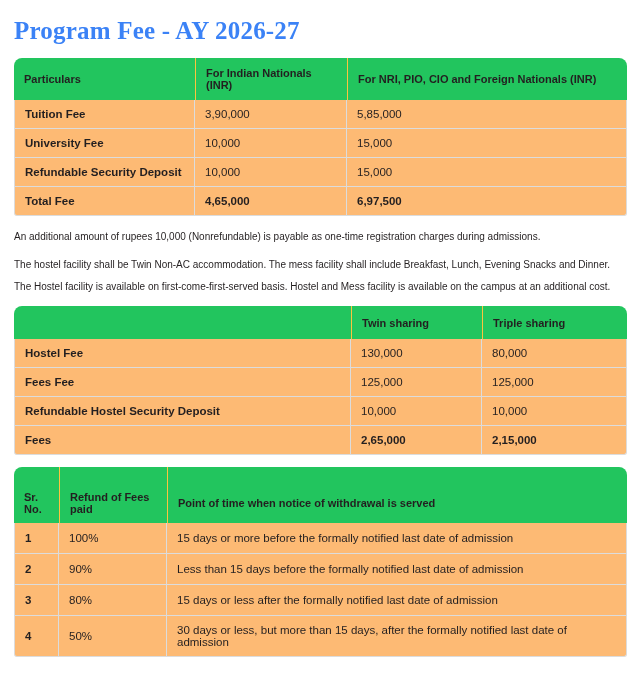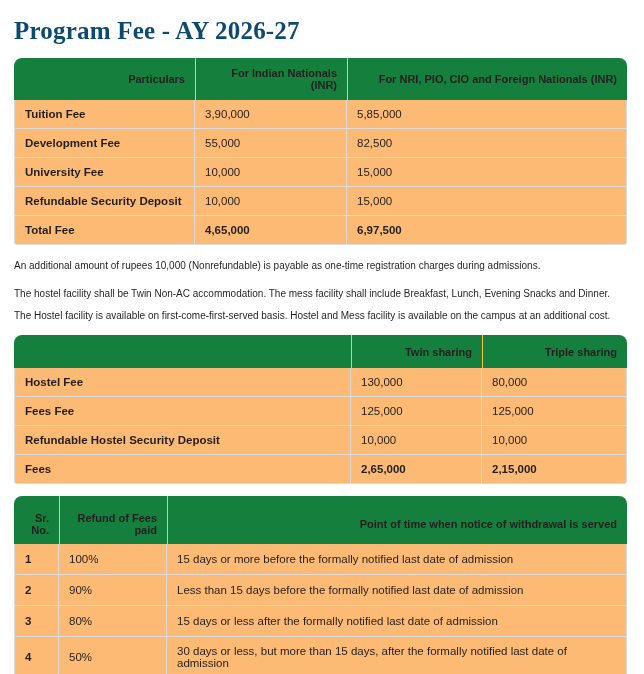--- a/index.html
+++ b/index.html
@@ -16,40 +16,40 @@
   }
   .page {
     padding: 0 14px;
     box-sizing: border-box;
     width: 644px;
   }
   .page-title {
     font-family: "Liberation Serif", serif;
     font-size: 25px;
     font-weight: bold;
-    color: #0c4a6e;
+    color: #3b82f6;
     letter-spacing: 0.2px;
     margin: 16px 0 0 0;
     line-height: 1.2;
   }
 
   table.fee-table {
     width: 613px;
     border-collapse: separate;
     border-spacing: 0;
     table-layout: fixed;
     font-size: 11.5px;
     background: #ffffff;
   }
   table.fee-table thead th {
-    background: #15803d;
+    background: #22c55e;
     color: #231f20;
     font-weight: bold;
     font-size: 11px;
-    text-align: right;
+    text-align: left;
     padding: 9px 10px 9px 10px;
     border: none;
     vertical-align: middle;
     height: 15px;
     box-sizing: content-box;
   }
   table.fee-table thead th + th {
     border-left: 1px solid #fbc43f;
   }
   table.fee-table thead th:first-child {
@@ -105,21 +105,21 @@
   #table-hostel col.c3 { width: 145px; }
   #table-hostel tbody td:first-child { font-weight: bold; }
 
   
   #table-refund col.c1 { width: 45px; }
   #table-refund col.c2 { width: 108px; }
   #table-refund col.c3 { width: 460px; }
   #table-refund tbody td:first-child { font-weight: bold; }
   #table-refund tbody td:nth-child(2) { font-weight: normal; }
   #table-refund tbody td { padding-top: 8px; padding-bottom: 8px; }
-  #table-refund thead th { padding-top: 16px; padding-bottom: 8px; }
+  #table-refund thead th { padding-top: 24px; padding-bottom: 8px; }
 </style>
 </head>
 <body>
 
 <div class="page">
 
   <h1 class="page-title">Program Fee - AY 2026-27</h1>
 
   <div class="spacer-12"></div>
 
@@ -136,25 +136,20 @@
         <th>For NRI, PIO, CIO and Foreign Nationals (INR)</th>
       </tr>
     </thead>
     <tbody>
       <tr>
         <td>Tuition Fee</td>
         <td>3,90,000</td>
         <td>5,85,000</td>
       </tr>
       <tr>
-        <td>Development Fee</td>
-        <td>55,000</td>
-        <td>82,500</td>
-      </tr>
-      <tr>
         <td>University Fee</td>
         <td>10,000</td>
         <td>15,000</td>
       </tr>
       <tr>
         <td>Refundable Security Deposit</td>
         <td>10,000</td>
         <td>15,000</td>
       </tr>
       <tr>

